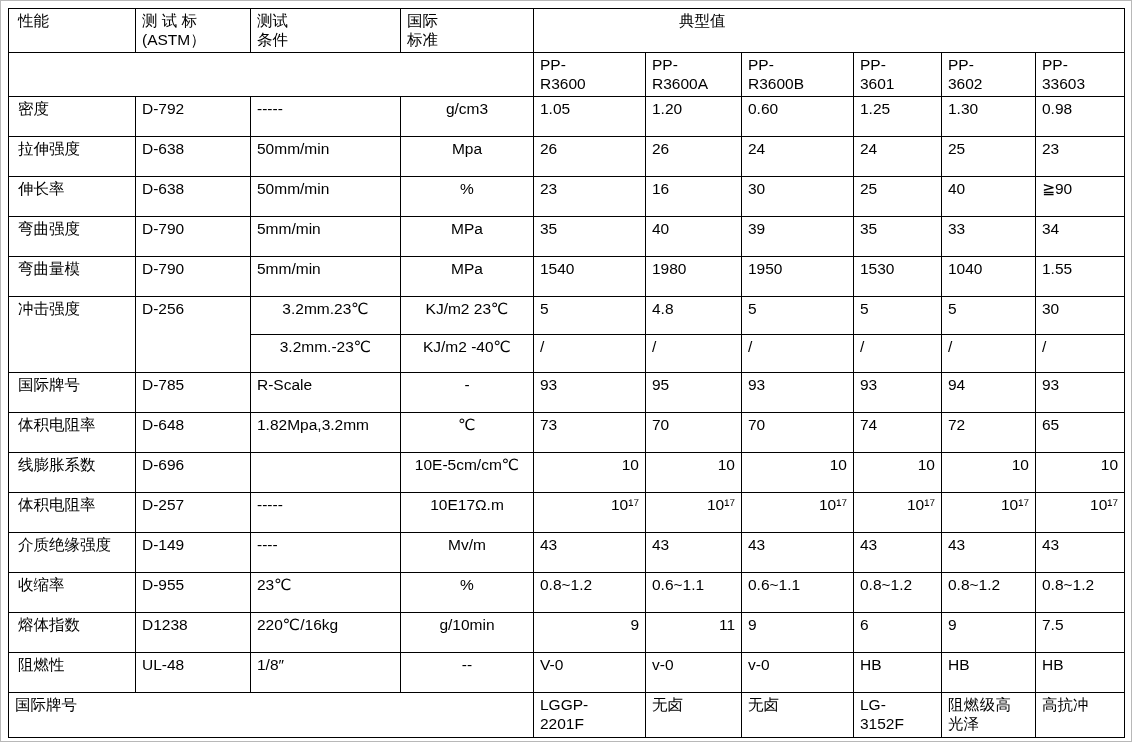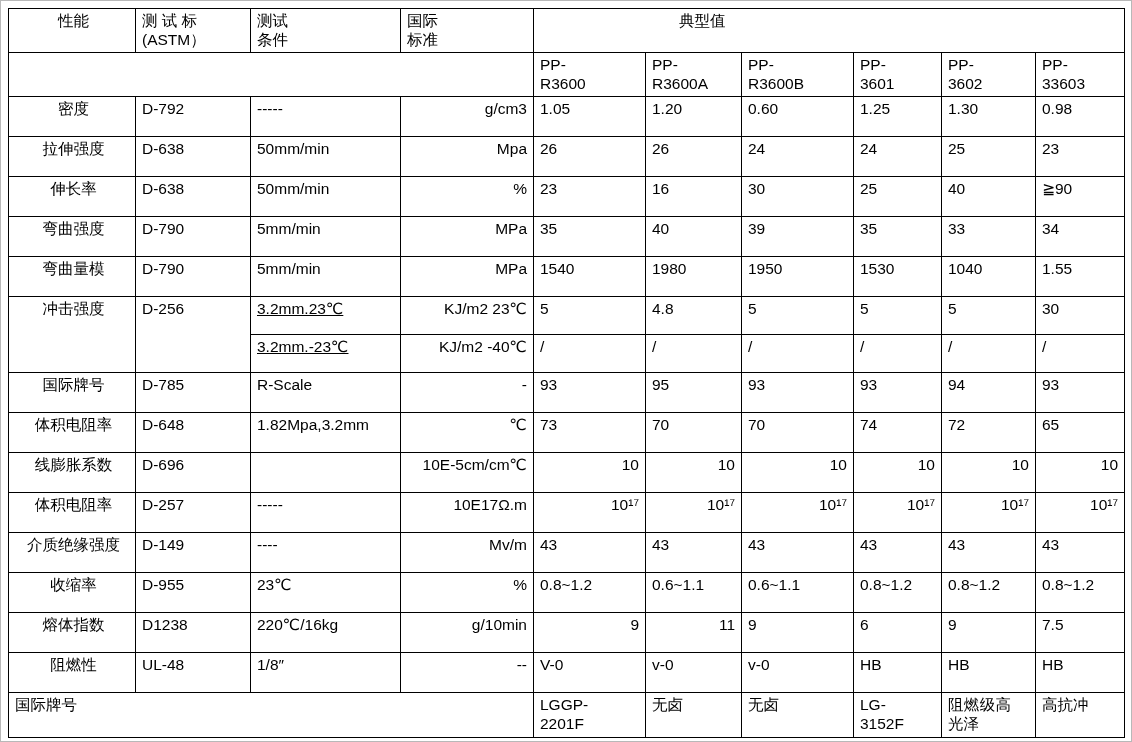--- a/index.html
+++ b/index.html
@@ -27,24 +27,24 @@
     line-height:1.22;
     overflow:hidden;
     word-break:break-word;
   }
   .pre{white-space:pre-line;}
   .tr-h1{height:37px;}
   .tr-h2{height:43px;}
   tbody tr{height:40px;}
   tbody tr.tr-impact{height:38px;}
   tbody tr.tr-brand{height:45px;}
-  .c-prop{padding-left:9px;text-align:center;}
-  .c-unit{text-align:right;}
+  .c-prop{padding-left:9px;}
+  .c-unit{text-align:center;}
   .c-center{text-align:right;}
-  .c-cond-center{text-decoration:underline;}
+  .c-cond-center{text-align:center;}
   .typical-cell{padding-left:145px;margin-top:31px;}
   .brand-label{}
   .brand-val{text-align:justify;padding-right:24px;}
 </style>
 </head>
 <body>
 
 <table id="tbl">
   <colgroup>
     <col style="width:127px">

